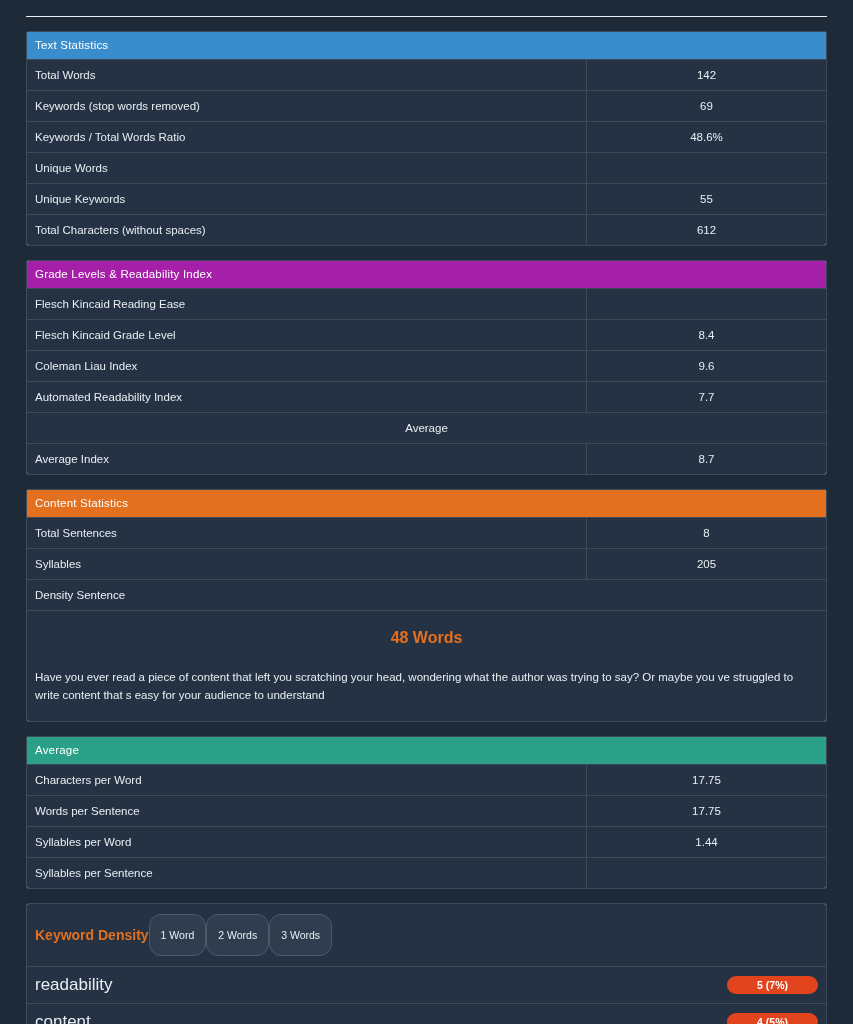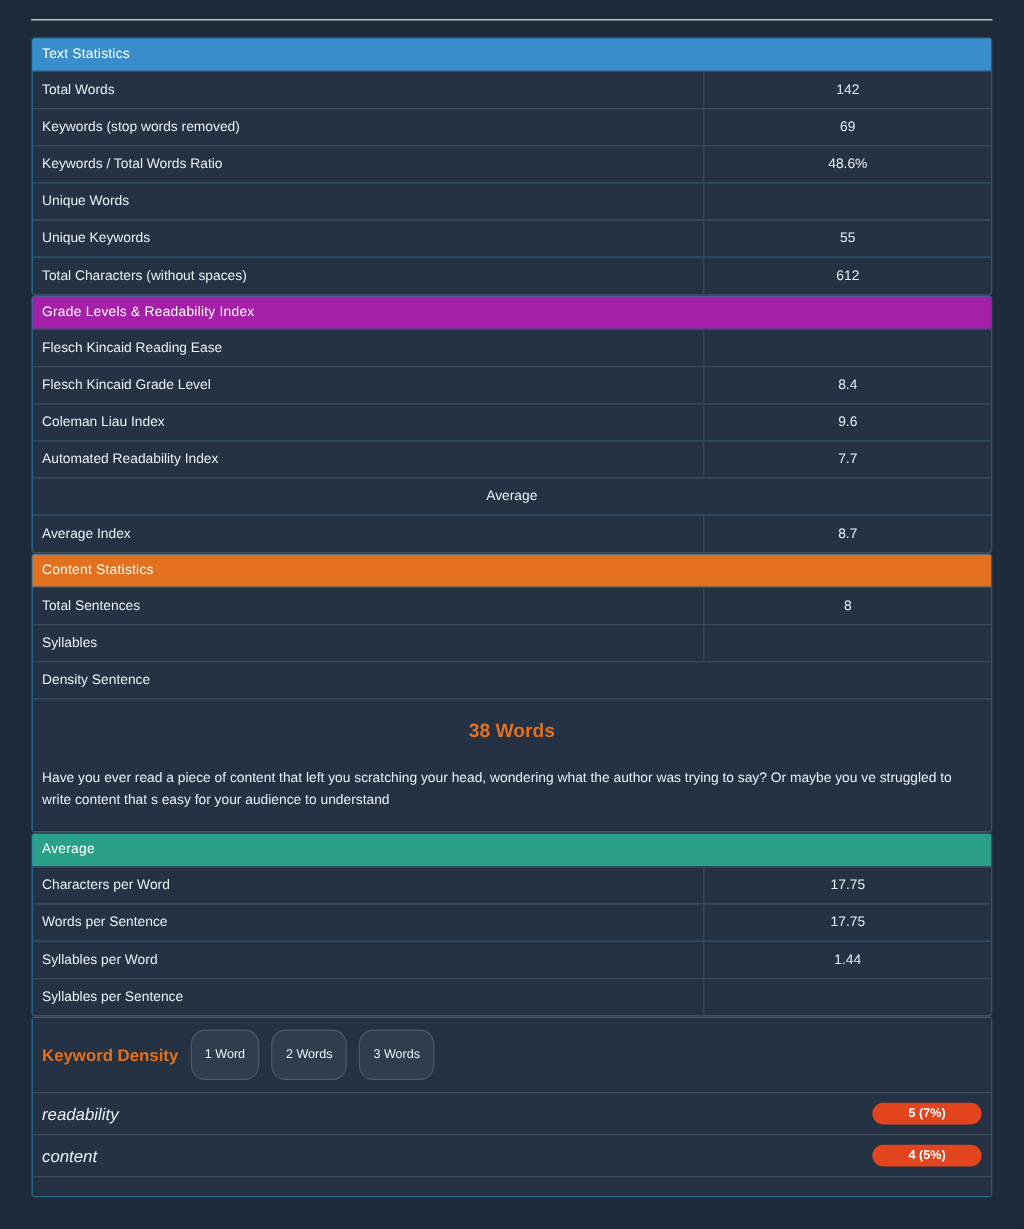--- a/index.html
+++ b/index.html
@@ -23,22 +23,23 @@
   .top-rule {
     height: 1px;
     background: #e9eef2;
     margin: 16px 0 14px 0;
   }
 
   
   .panel {
     border: 1px solid #3c4a5a;
     border-radius: 3px;
+    margin-bottom: 14px;
     overflow: hidden;
-    background: #0ea5e9;
+    background: #e5e5e5;
   }
   .panel-head {
     padding: 7px 8px 8px 8px;
     font-size: 11.5px;
     color: #ffffff;
     letter-spacing: 0.2px;
   }
   .head-blue   { background: #3a8dcc; }
   .head-purple { background: #a51fa8; }
   .head-orange { background: #e2701e; }
@@ -96,21 +97,20 @@
   .longest-text {
     font-size: 11.5px;
     line-height: 1.55;
     color: #e8eef3;
   }
 
   
   .kd-head {
     display: flex;
     align-items: center;
-    gap: 10px;
     padding: 10px 8px;
     background: #253243;
   }
   .kd-title {
     color: #e2701e;
     font-size: 14px;
     font-weight: bold;
   }
   .kd-tab {
     background: #2f3d4f;
@@ -123,21 +123,21 @@
     white-space: nowrap;
   }
   .kd-row {
     display: flex;
     align-items: center;
     justify-content: space-between;
     border-top: 1px solid #3c4a5a;
     background: #253243;
     padding: 8px 8px;
   }
-  .kd-word { font-size: 14px; color: #e8eef3; font-style: italic; }
+  .kd-word { font-size: 17px; color: #e8eef3; }
   .kd-badge {
     background: #e2451e;
     color: #ffffff;
     border-radius: 11px;
     padding: 3px 30px;
     font-size: 10.5px;
     font-weight: bold;
     white-space: nowrap;
   }
 </style>
@@ -203,25 +203,26 @@
 
   <div class="panel">
     <div class="panel-head head-orange">Content Statistics</div>
 
     <div class="row">
       <div class="cell-label">Total Sentences</div>
       <div class="cell-value">8</div>
     </div>
     <div class="row">
       <div class="cell-label">Syllables</div>
+      <div class="cell-value">205</div>
     </div>
     <div class="row-plain">Density Sentence</div>
 
     <div class="longest-box">
-      <div class="longest-count">38 Words</div>
+      <div class="longest-count">48 Words</div>
       <div class="longest-text">Have you ever read a piece of content that left you scratching your head, wondering what the author was trying to say? Or maybe you ve struggled to write content that s easy for your audience to understand</div>
     </div>
   </div>
 
   <div class="panel">
     <div class="panel-head head-teal">Average</div>
 
     <div class="row">
       <div class="cell-label">Characters per Word</div>
       <div class="cell-value">17.75</div>

